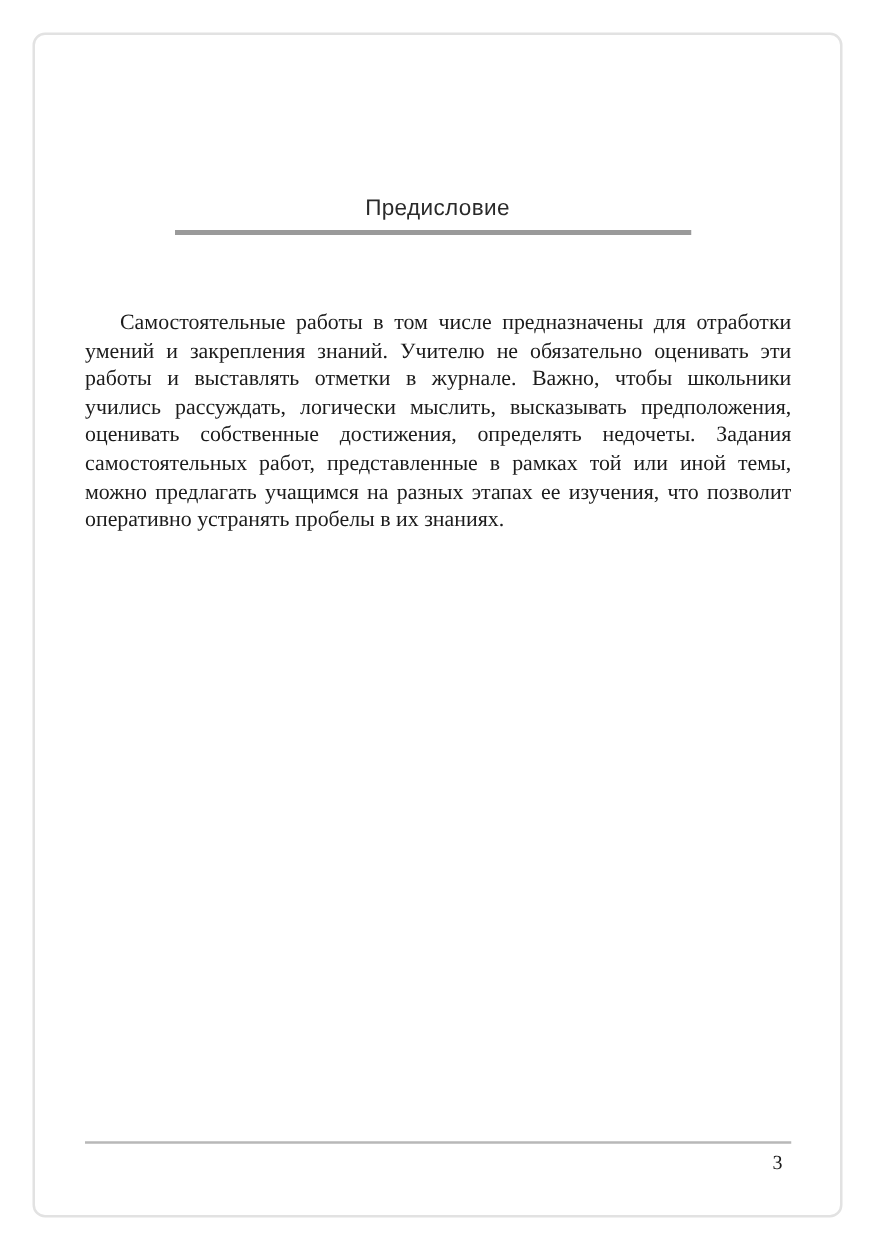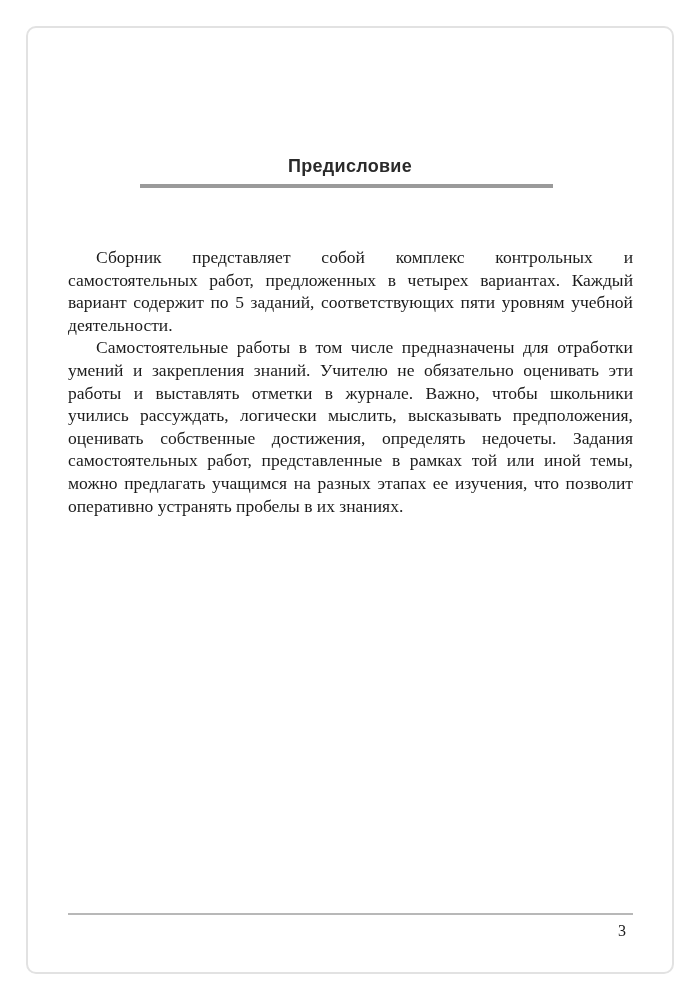--- a/index.html
+++ b/index.html
@@ -27,21 +27,21 @@
     box-sizing: border-box;
   }
   .page-title {
     position: absolute;
     top: 156px;
     left: 0;
     width: 100%;
     text-align: center;
     font-family: "Liberation Sans", sans-serif;
     font-size: 18px;
-    font-weight: 700;
+    font-weight: 400;
     letter-spacing: 0.3px;
     color: #2a2a2a;
     margin: 0;
   }
   .title-rule {
     position: absolute;
     top: 184px;
     left: 140px;
     width: 413px;
     height: 4px;
@@ -81,19 +81,18 @@
 </head>
 <body>
 
 <div class="sheet-frame"></div>
 
 <h1 class="page-title">Предисловие</h1>
 
 <div class="title-rule"></div>
 
 <div class="content">
-  <p>Сборник представляет собой комплекс контрольных и самостоятельных работ, предложенных в четырех вариантах. Каждый вариант содержит по 5 заданий, соответствующих пяти уровням учебной деятельности.</p>
   <p>Самостоятельные работы в том числе предназначены для отработки умений и закрепления знаний. Учителю не обязательно оценивать эти работы и выставлять отметки в журнале. Важно, чтобы школьники учились рассуждать, логически мыслить, высказывать предположения, оценивать собственные достижения, определять недочеты. Задания самостоятельных работ, представленные в рамках той или иной темы, можно предлагать учащимся на разных этапах ее изучения, что позволит оперативно устранять пробелы в их знаниях.</p>
 </div>
 
 <div class="footer-rule"></div>
 
 <div class="page-number">3</div>
 
 </body></html>

